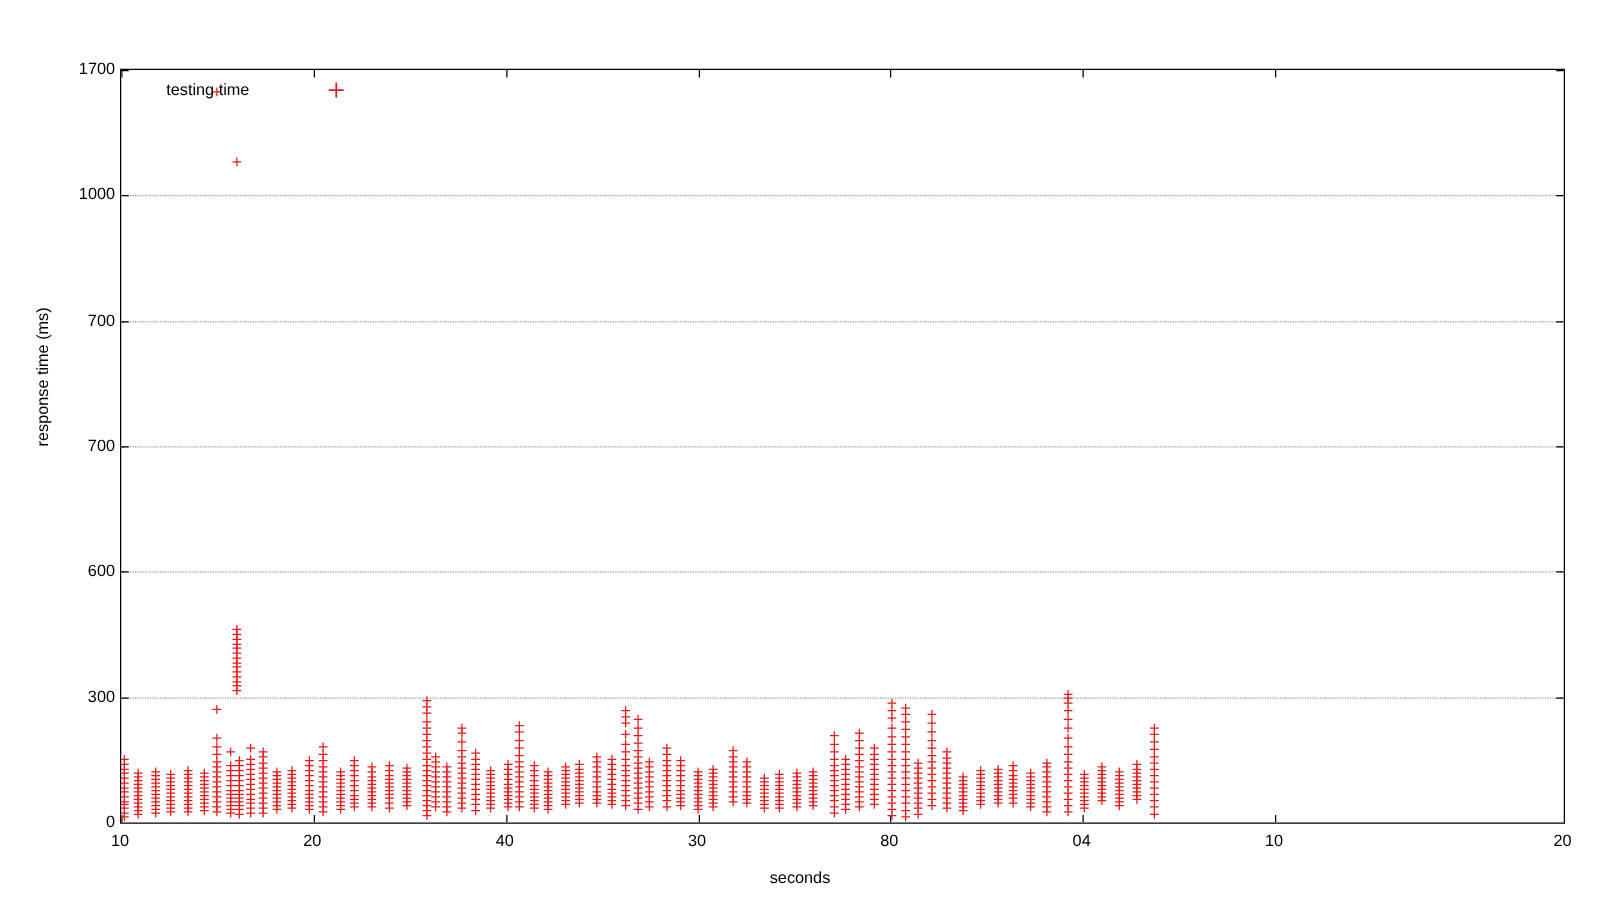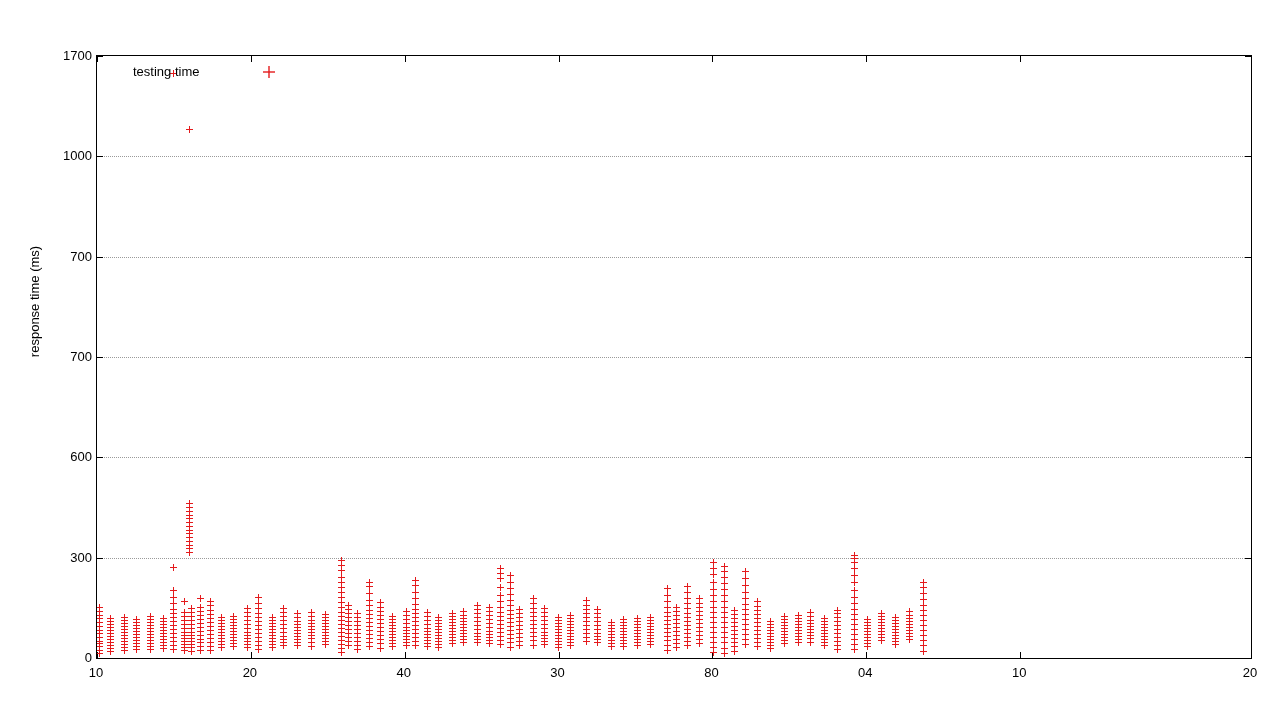--- a/index.html
+++ b/index.html
@@ -964,20 +964,21 @@
       <div class="xtick-label" style="left: 96px; top: 665px;">10</div>
       <div class="xtick-label" style="left: 249.863px; top: 665px;">20</div>
       <div class="xtick-label" style="left: 403.737px; top: 665px;">40</div>
       <div class="xtick-label" style="left: 557.6px; top: 665px;">30</div>
       <div class="xtick-label" style="left: 711.463px; top: 665px;">80</div>
       <div class="xtick-label" style="left: 865.337px; top: 665px;">04</div>
       <div class="xtick-label" style="left: 1019.2px; top: 665px;">10</div>
       <div class="xtick-label" style="left: 1250px; top: 665px;">20</div>
     </div>
 
+  <div class="xlabel">seconds</div>
   <div class="ylabel">response time (ms)</div>
 
   <div class="legend-text">testing time</div>
   <svg class="legend-mark" viewBox="0 0 14 14">
     <line x1="7" y1="1" x2="7" y2="13" stroke="#e41a1c" stroke-width="1.4"></line>
     <line x1="1" y1="7" x2="13" y2="7" stroke="#e41a1c" stroke-width="1.4"></line>
   </svg>
 
 </div>
 

